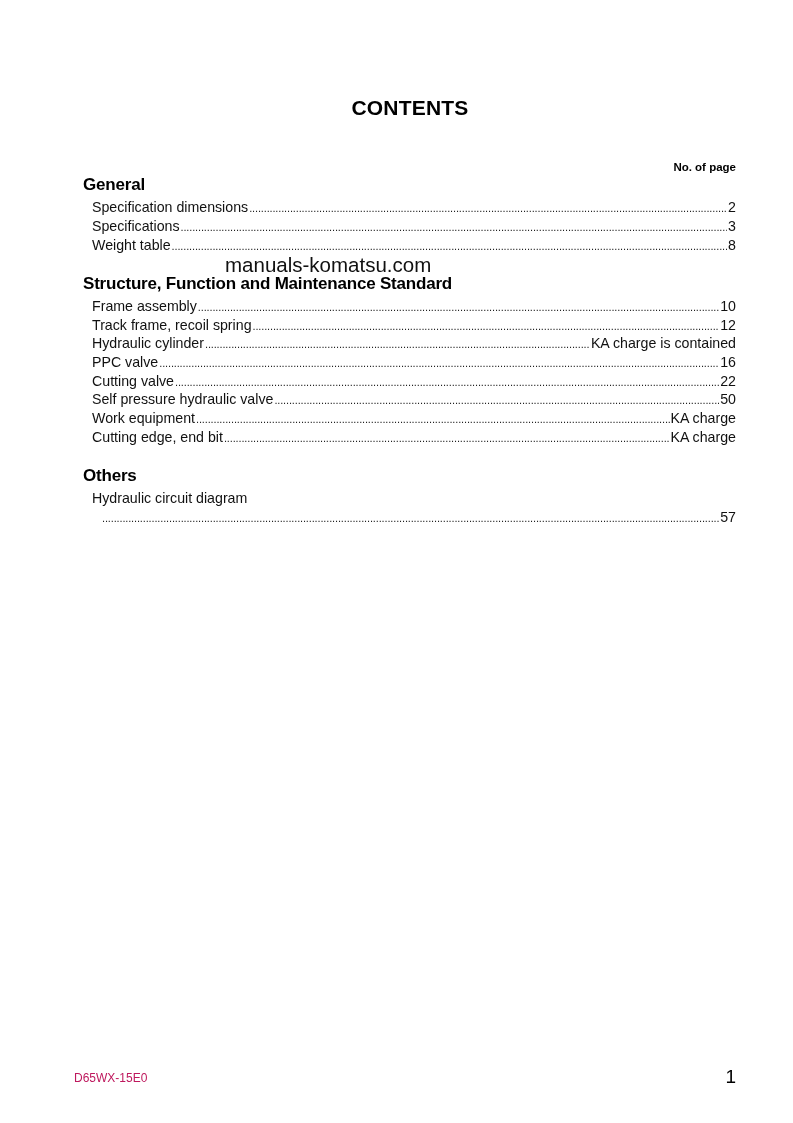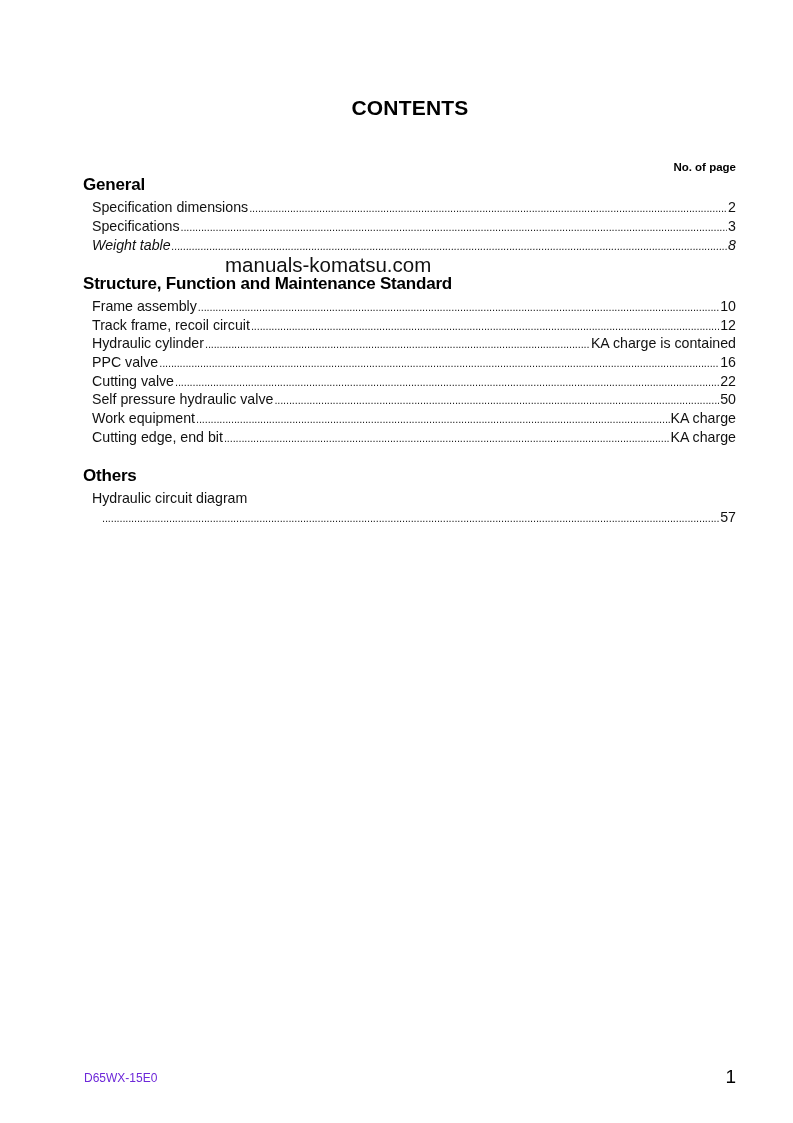--- a/index.html
+++ b/index.html
@@ -10,57 +10,57 @@
   .nop { position:absolute; right:57px; top:161px; font-size:11.5px; font-weight:bold; }
   .section-head { position:absolute; left:83px; font-size:17px; font-weight:bold; letter-spacing:-0.2px; }
   .entry { position:absolute; left:92px; right:57px; height:18px; font-size:14.2px;
            display:flex; align-items:baseline; white-space:nowrap; overflow:hidden; color:#111; }
   .entry.sub { left:101px; }
   .entry .label { flex:0 0 auto; }
   .entry .dots { flex:1 1 auto; overflow:hidden; margin:0 1px; font-size:11px; letter-spacing:0.9px; color:#222; }
   .entry .dots::before { content:". . . . . . . . . . . . . . . . . . . . . . . . . . . . . . . . . . . . . . . . . . . . . . . . . . . . . . . . . . . . . . . . . . . . . . . . . . . . . . . . . . . . . . . . . . . . . . . . . . . . . . . . . . . . . . . . . . . . . . . . . . . . . . . . . . . . . . . . . . . . . . . . . . . . . . . . . . . . . . . . . . . . . . . . . . . . . . . . . . . . . . . . . . . . . . . . . . . . . . . . . . . . . . . . . . . . . . . . . . . . . . . . . . . . . . . . . . . . . . . ."; letter-spacing:-1.6px; }
   .entry .page { flex:0 0 auto; }
   .watermark { position:absolute; left:225px; top:253px; font-size:20.5px; color:#111; }
-  .footer-model { position:absolute; left:84px; top:1071px; font-size:12px; color:#6d28d9; }
+  .footer-model { position:absolute; left:74px; top:1071px; font-size:12px; color:#be185d; }
   .footer-page { position:absolute; right:57px; top:1066px; font-size:19px; }
 </style>
 </head>
 <body>
 
 <div>
   <div class="title">CONTENTS</div>
   <div class="nop">No. of page</div>
 
   <div class="section-head" style="top:175px;">General</div>
   <div class="entry" style="top:199px;">
     <span class="label">Specification dimensions</span>
     <span class="dots"></span>
     <span class="page">2</span>
   </div>
   <div class="entry" style="top:218px;">
     <span class="label">Specifications</span>
     <span class="dots"></span>
     <span class="page">3</span>
   </div>
-  <div class="entry" style="top:237px;font-style:italic;">
+  <div class="entry" style="top:237px;">
     <span class="label">Weight table</span>
     <span class="dots"></span>
     <span class="page">8</span>
   </div>
 
   <div class="watermark">manuals-komatsu.com</div>
 
   <div class="section-head" style="top:274px;">Structure, Function and Maintenance Standard</div>
   <div class="entry" style="top:298px;">
     <span class="label">Frame assembly</span>
     <span class="dots"></span>
     <span class="page">10</span>
   </div>
   <div class="entry" style="top:317px;">
-    <span class="label">Track frame, recoil circuit</span>
+    <span class="label">Track frame, recoil spring</span>
     <span class="dots"></span>
     <span class="page">12</span>
   </div>
   <div class="entry" style="top:335px;">
     <span class="label">Hydraulic cylinder</span>
     <span class="dots"></span>
     <span class="page">KA charge is contained</span>
   </div>
   <div class="entry" style="top:354px;">
     <span class="label">PPC valve</span>

